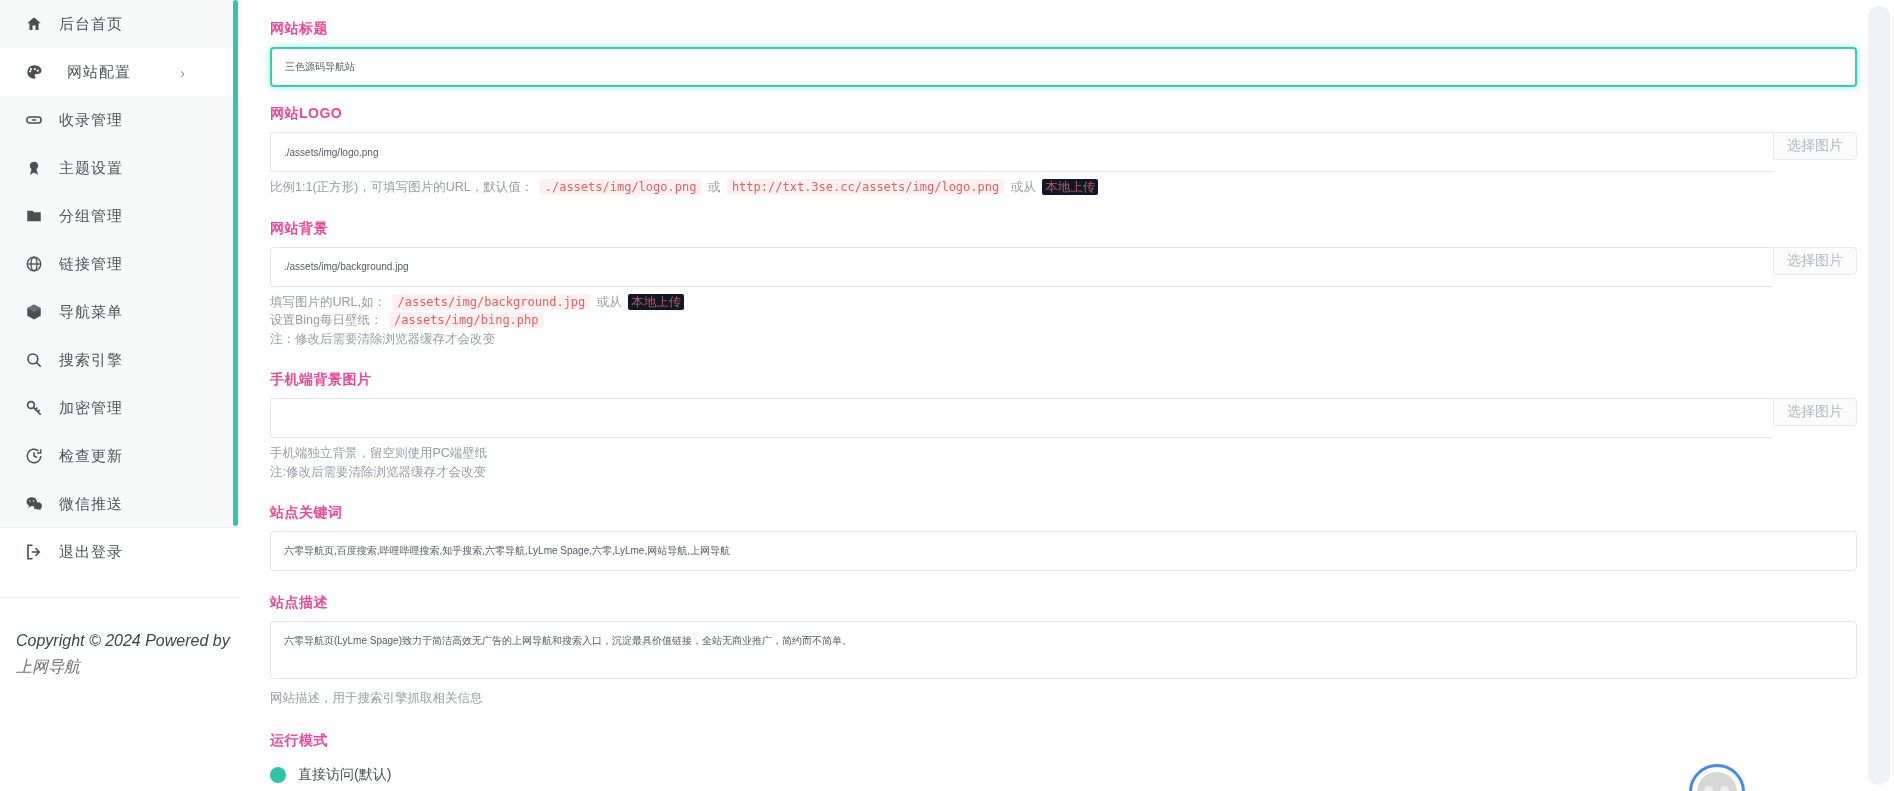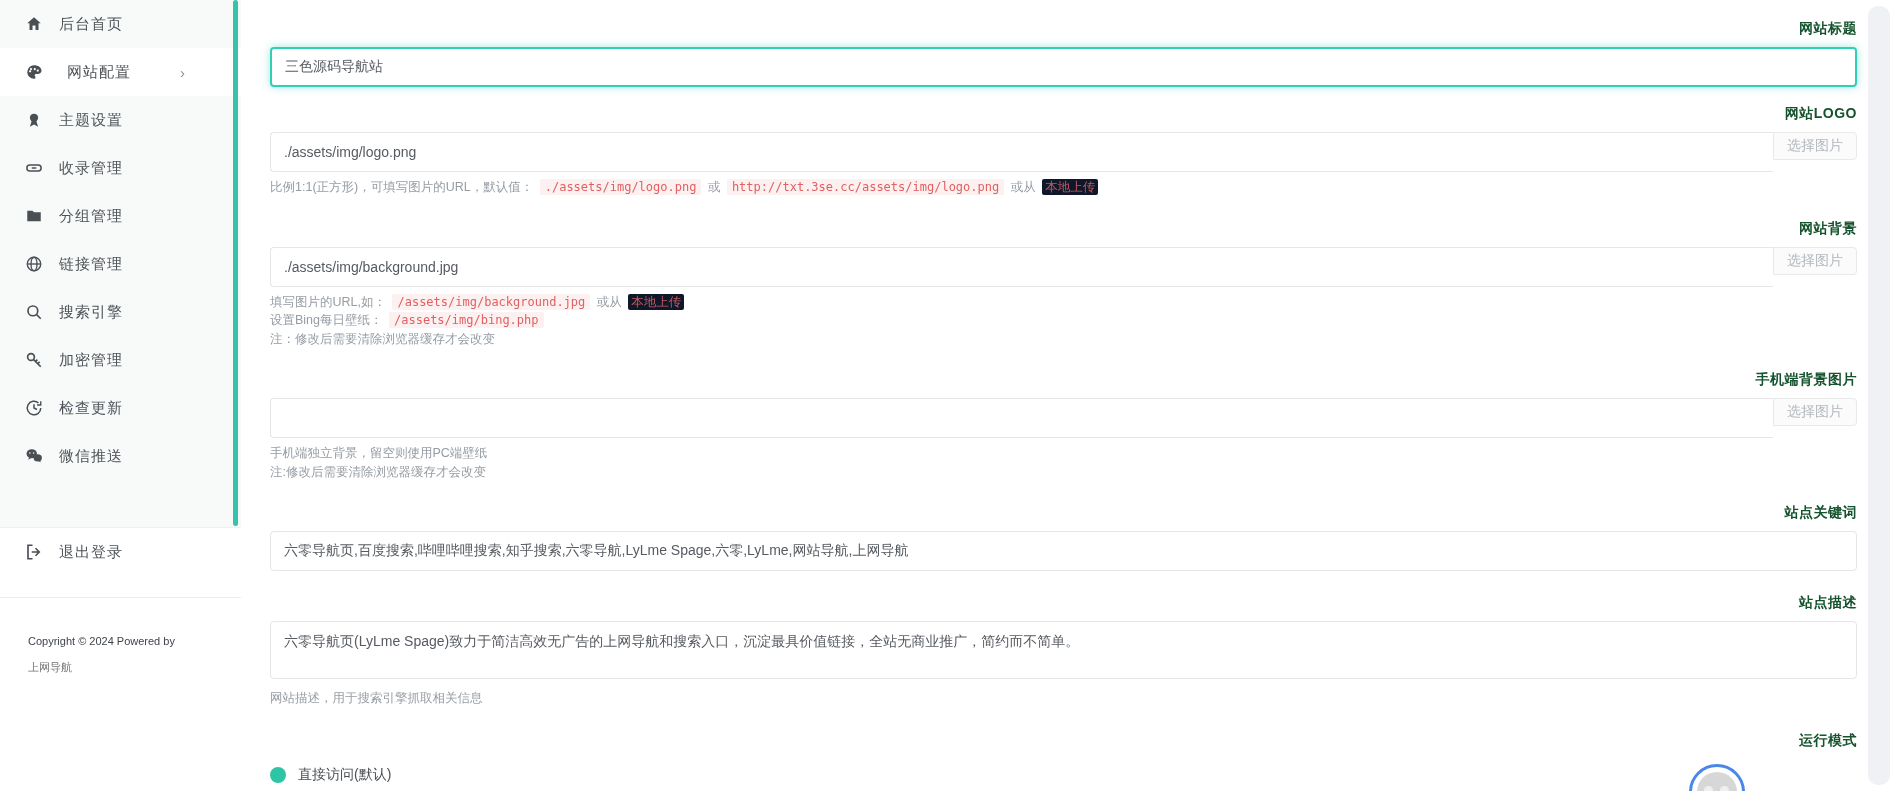--- a/index.html
+++ b/index.html
@@ -17,30 +17,30 @@
     cursor:pointer; color:#4e5459; font-size:15px;
   }
   .menu-item.active { background:#ffffff;gap:8px; }
   .menu-item .mi-icon { width:18px; height:18px; margin-right:16px; color:#4a4f54; flex:0 0 18px; display:flex; align-items:center; }
   .menu-item .mi-icon svg { width:18px; height:18px; }
   .menu-item .mi-label { flex:1; letter-spacing:1px; }
   .menu-item .chevron { color:#8a9096; font-size:15px; margin-right:38px; }
   .side-thumb { position:absolute; left:233px; top:0; width:5px; height:526px; background:#35c3ab; border-radius:3px; }
   .logout-row { background:#ffffff; }
   .side-divider { border:none; border-top:1px solid #ececec; margin:21px 0 0 0; }
-  .side-footer { padding:30px 0 0 28px; font-size:11px; color:#3f444a; line-height:26px; }
+  .side-footer { padding:30px 0 0 16px; font-size:16px; color:#3f444a; line-height:26px;font-style:italic; }
   .side-footer a { color:#737373; text-decoration:none; display:inline-block; }
 
   
   .main { position:absolute; left:241px; top:0; right:0; bottom:0; background:#ffffff; padding:20px 37px 0 29px; }
   .fg { margin-bottom:23px; }
-  .f-label { display:block; font-size:14px; font-weight:700; color:#14532d; margin-bottom:9px; letter-spacing:.5px;text-align:right; }
+  .f-label { display:block; font-size:14px; font-weight:700; color:#ec4899; margin-bottom:9px; letter-spacing:.5px; }
   .txt-input, .txt-area {
     width:100%; height:40px; border:1px solid #e6e6e6; border-radius:4px;
-    padding:0 13px; font-size:14px; color:#565b61; background:#fff; outline:none;
+    padding:0 13px; font-size:10px; color:#565b61; background:#fff; outline:none;
     font-family:"Liberation Sans","DejaVu Sans",sans-serif;
   }
   .txt-input.focused { border:2px solid #30d0b5; box-shadow:0 0 8px rgba(47,208,181,.45); }
   .input-group { display:flex; width:100%; }
   .input-group .txt-input { flex:1; border-radius:4px 0 0 4px; border-right:none; }
   .pick-btn {
     width:84px; height:28px; background:#fbfbfc; border:1px solid #e9e9e9;
     border-radius:0 4px 4px 0; color:#b2b8bd; font-size:14px; cursor:pointer;
     font-family:"Liberation Sans","DejaVu Sans",sans-serif;
   }
@@ -91,36 +91,36 @@
         <svg viewBox="0 0 24 24" fill="currentColor">
             <path d="M12 3a9 9 0 100 18c1.4 0 2-.8 2-1.8 0-.6-.3-1-.6-1.4-.3-.4-.5-.8-.5-1.3 0-1 .8-1.8 1.9-1.8H17c2.8 0 5-2 5-4.7C22 6 17.5 3 12 3zm-5.2 9.5a1.5 1.5 0 110-3 1.5 1.5 0 010 3zM9.5 8A1.5 1.5 0 118 6.5 1.5 1.5 0 019.5 8zm5 0A1.5 1.5 0 1113 6.5 1.5 1.5 0 0114.5 8zm4 2a1.5 1.5 0 11-1.5-1.5 1.5 1.5 0 011.5 1.5z"></path>
           </svg>
       </span>
       <span class="mi-label">网站配置</span>
       <span class="chevron">›</span>
     </div>
 
     <div class="menu-item">
       <span class="mi-icon">
-        <svg viewBox="0 0 24 24" fill="currentColor">
-            <circle cx="12" cy="9" r="5.5"></circle>
-            <path d="M9 13l-2.5 8 5.5-3 5.5 3L15 13z"></path>
-          </svg>
-      </span>
-      <span class="mi-label">主题设置</span>
-    </div>
-
-    <div class="menu-item">
-      <span class="mi-icon">
         <svg viewBox="0 0 24 24" fill="none" stroke="currentColor" stroke-width="2">
             <rect x="2.5" y="8" width="19" height="8" rx="4"></rect>
             <line x1="9" y1="12" x2="15" y2="12"></line>
           </svg>
       </span>
       <span class="mi-label">收录管理</span>
+    </div>
+
+    <div class="menu-item">
+      <span class="mi-icon">
+        <svg viewBox="0 0 24 24" fill="currentColor">
+            <circle cx="12" cy="9" r="5.5"></circle>
+            <path d="M9 13l-2.5 8 5.5-3 5.5 3L15 13z"></path>
+          </svg>
+      </span>
+      <span class="mi-label">主题设置</span>
     </div>
 
     <div class="menu-item">
       <span class="mi-icon">
         <svg viewBox="0 0 24 24" fill="currentColor">
             <path d="M3 5h7l2 2h9v12H3z"></path>
           </svg>
       </span>
       <span class="mi-label">分组管理</span>
     </div>
@@ -129,20 +129,29 @@
       <span class="mi-icon">
         <svg viewBox="0 0 24 24" fill="none" stroke="currentColor" stroke-width="1.8">
             <circle cx="12" cy="12" r="9"></circle>
             <ellipse cx="12" cy="12" rx="4" ry="9"></ellipse>
             <line x1="3" y1="12" x2="21" y2="12"></line>
           </svg>
       </span>
       <span class="mi-label">链接管理</span>
     </div>
 
+    <div class="menu-item">
+      <span class="mi-icon">
+        <svg viewBox="0 0 24 24" fill="currentColor">
+            <path d="M12 2l9 5v10l-9 5-9-5V7z"></path>
+            <path d="M12 2l9 5-9 5-9-5z" fill="#6a6f74"></path>
+          </svg>
+      </span>
+      <span class="mi-label">导航菜单</span>
+    </div>
 
     <div class="menu-item">
       <span class="mi-icon">
         <svg viewBox="0 0 24 24" fill="none" stroke="currentColor" stroke-width="2.2">
             <circle cx="10.5" cy="10.5" r="6.5"></circle>
             <line x1="15.5" y1="15.5" x2="21" y2="21"></line>
           </svg>
       </span>
       <span class="mi-label">搜索引擎</span>
     </div>

